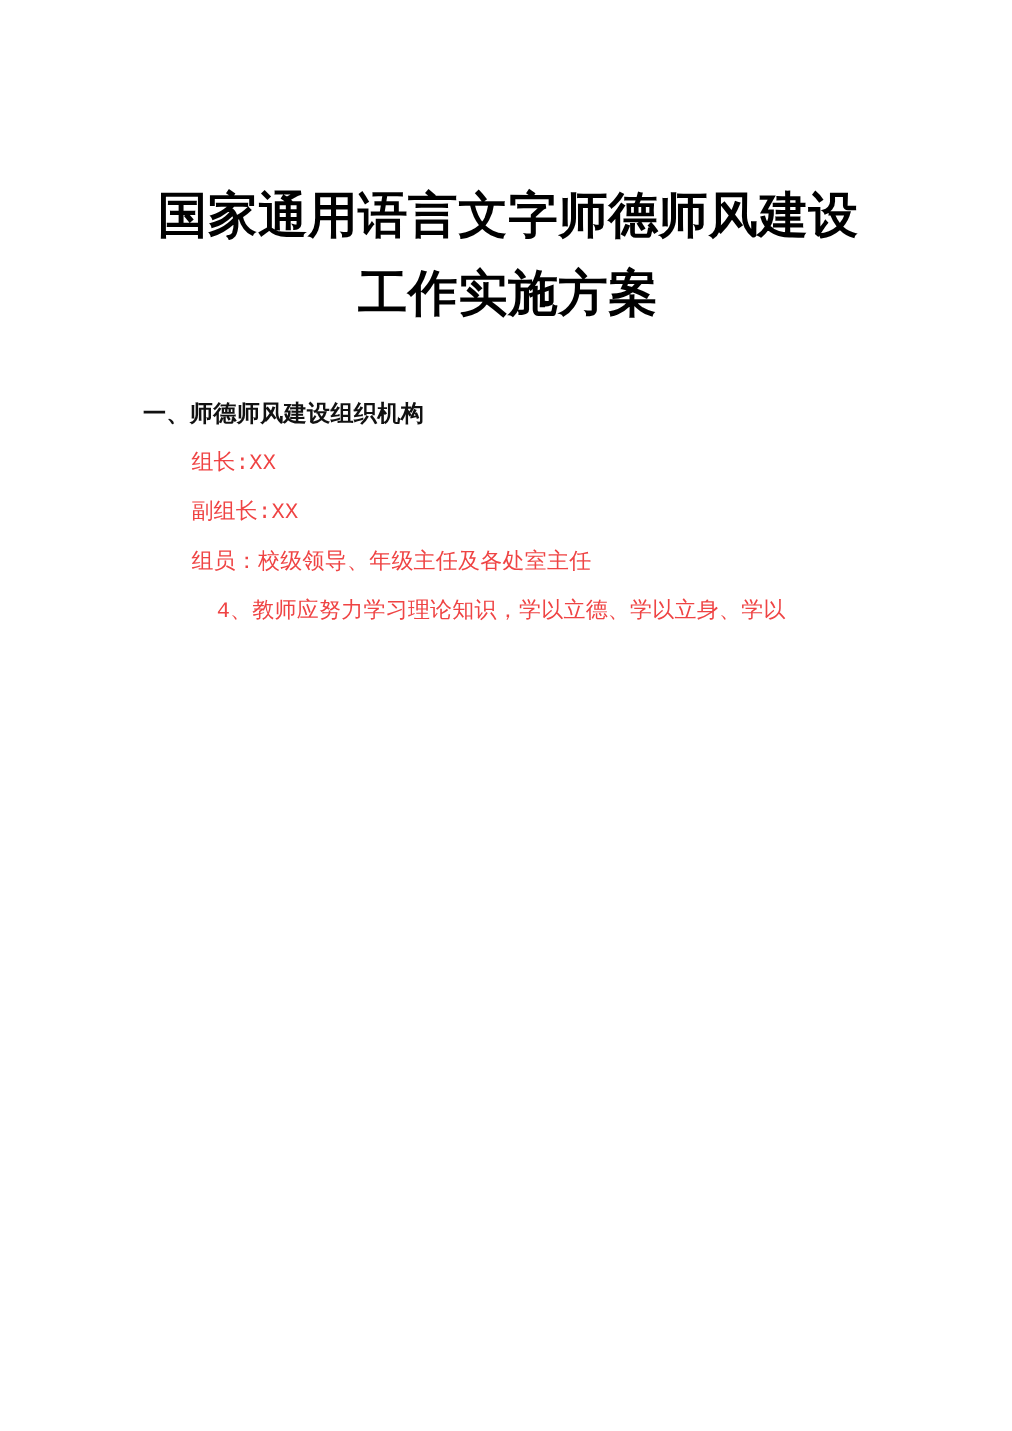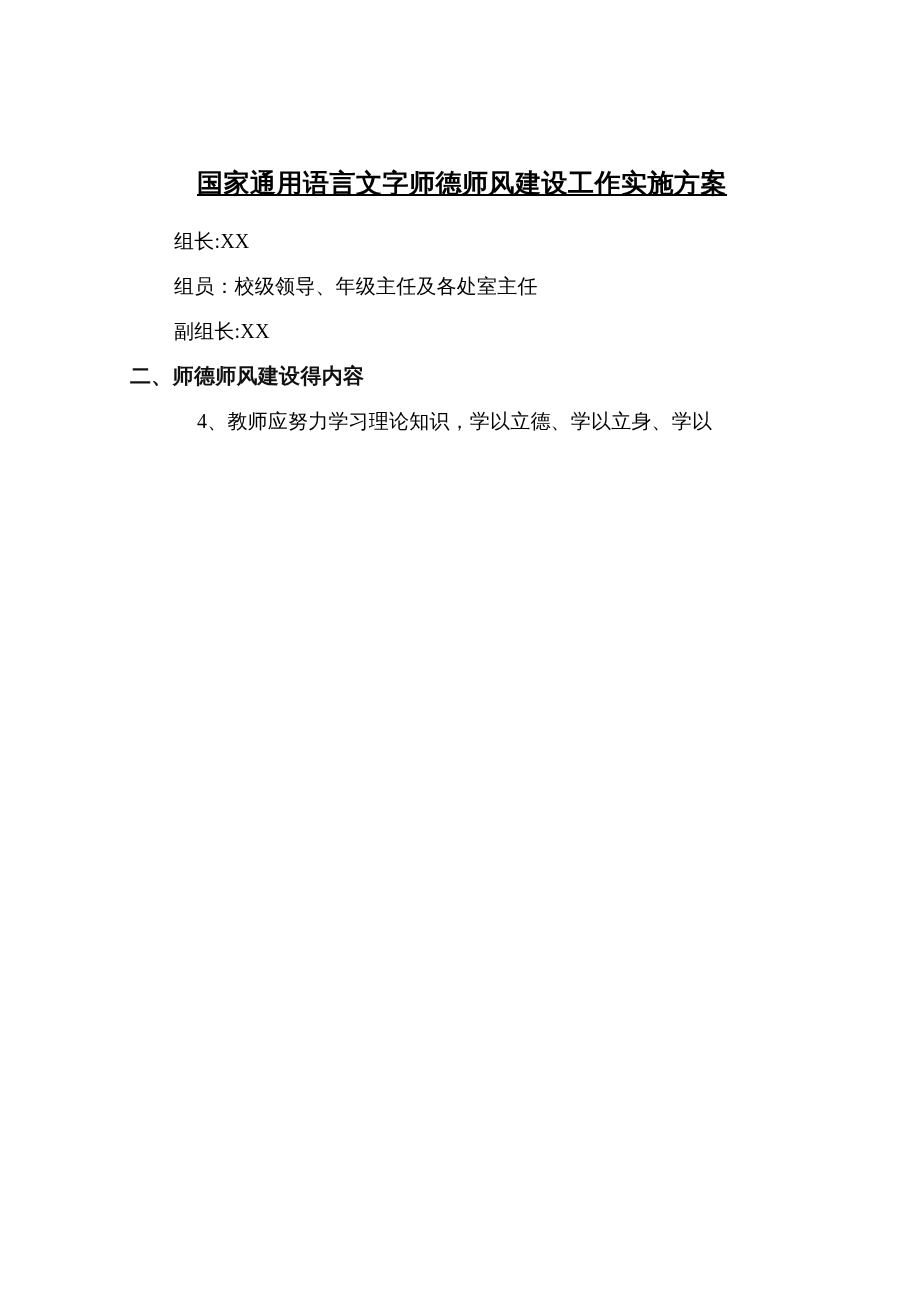--- a/index.html
+++ b/index.html
@@ -28,54 +28,53 @@
     position: absolute;
     left: 130px;
     top: 0;
     width: 664px;
   }
 
   
   .doc-title {
     font-family: "DejaVu Sans", "Liberation Sans", sans-serif;
     font-weight: bold;
-    font-size: 26px;
+    font-size: 45px;
     line-height: 71px;
     text-align: center;
     color: #000000;
     letter-spacing: 0.5px;
-    margin: 0;
+    margin: 12px;
     padding-top: 148px;
     white-space: normal;
     word-break: break-all;
-    text-decoration: underline;
   }
 
   
   .section-heading {
     font-family: "DejaVu Sans", "Liberation Sans", sans-serif;
     font-weight: bold;
     font-size: 21px;
     line-height: 45px;
     color: #111111;
     margin: 0;
     text-indent: 0;
     letter-spacing: 0.3px;
   }
 
   .section-heading.first {
     margin-top: 52px;
   }
 
   
   .para {
-    font-family: Liberation Serif, serif;
+    font-family: Liberation Mono, monospace;
     font-size: 20px;
     line-height: 45px;
-    color: #000000;
+    color: #ef4444;
     margin: 0;
     text-align: justify;
     text-justify: inter-ideograph;
     word-break: break-all;
     letter-spacing: 0.2px;
   }
 
   
   .para.indent2 {
     text-indent: 44px;
@@ -103,28 +102,28 @@
   }
 </style>
 </head>
 <body>
 
 <div class="page">
   <div class="content">
 
     <h1 class="doc-title">国家通用语言文字师德师风建设工作实施方案</h1>
 
+    <p class="section-heading first">一、师德师风建设组织机构</p>
 
     <p class="para indent2">组长:XX</p>
 
+    <p class="para indent2">副组长:XX</p>
+
     <p class="para indent2">组员：校级领导、年级主任及各处室主任</p>
 
-    <p class="para indent2">副组长:XX</p>
-
-    <p class="section-heading">二、师德师风建设得内容</p>
 
 
 
 
 
     <p class="para item loose">
       <span class="head">4、教师应努力学习理论知识，学以立德、学以立身、学以</span>
     </p>
 
 

